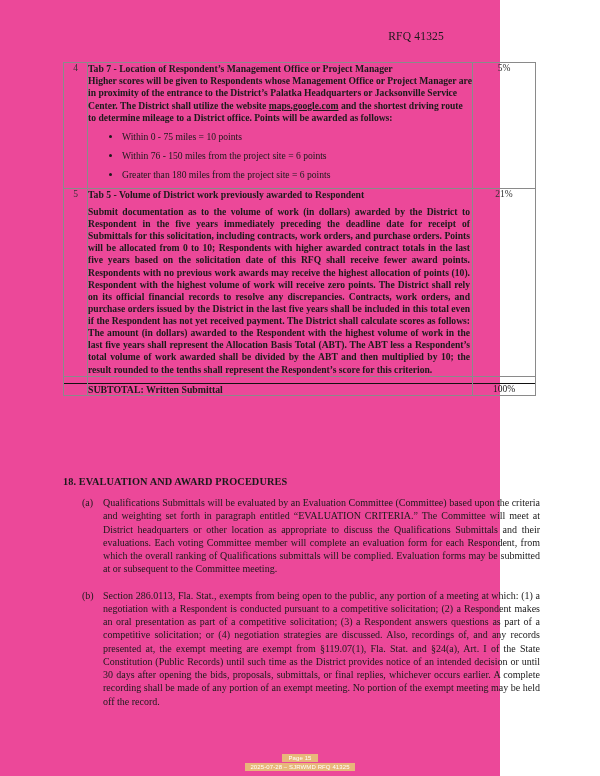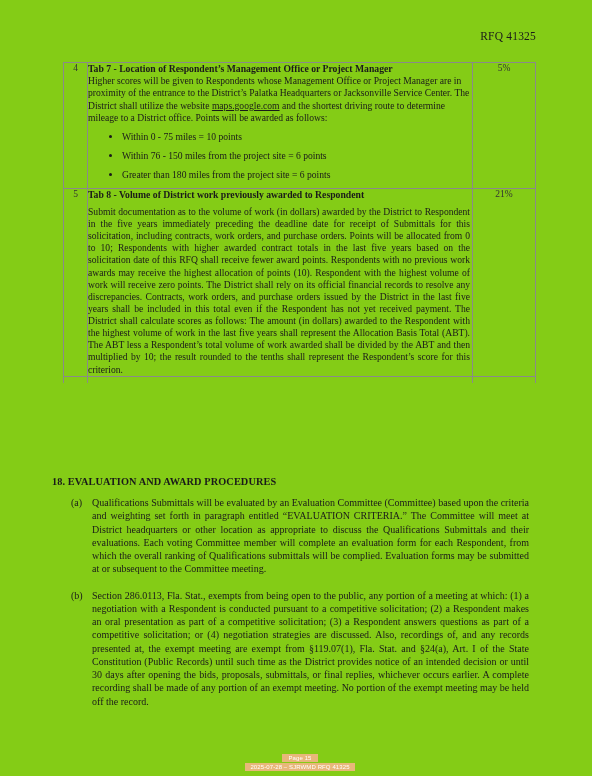--- a/index.html
+++ b/index.html
@@ -12,23 +12,23 @@
     height: 776px;
     position: relative;
     font-family: "Liberation Serif", "DejaVu Serif", serif;
     color: #1a1a1a;
     overflow: hidden;
   }
 
   .page {
     position: absolute;
     inset: 0;
-    width: 592px;
+    width: 500px;
     height: 776px;
-    background: #84cc16;
+    background: #ec4899;
   }
 
   
   .doc-header {
     position: absolute;
     top: 30px;
     right: 56px;
     font-size: 11.5px;
     letter-spacing: .2px;
     white-space: nowrap;
@@ -72,20 +72,21 @@
 
   .row-title {
     font-weight: bold;
     font-size: 9.7px;
     display: block;
     margin-bottom: 0px;
   }
   .row-body {
     display: block;
     text-align: left;
+    font-weight: bold;
   }
   .row-body.indent {
     margin-top: 5px;
     text-align: justify;
     text-justify: inter-word;
     padding-right: 2px;
   }
   .link-plain {
     text-decoration: underline;
     color: #1a1a1a;
@@ -119,21 +120,21 @@
     border-left: 1px solid #8a8a8a;
     border-right: 1px solid #8a8a8a;
     border-top: none;
     border-bottom: none;
     height: 6px;
   }
 
   
   .section {
     position: absolute;
-    left: 35px;
+    left: 46px;
     top: 476px;
     width: 494px;
   }
   .section-heading {
     font-weight: bold;
     font-size: 10.3px;
     letter-spacing: .1px;
     margin: 0 0 9px 17px;
   }
   .para {
@@ -221,32 +222,37 @@
             <li><span>Within 76 - 150 miles from the project site = </span><b>6 points</b></li>
             <li><span>Greater than 180 miles from the project site = </span><b>6 points</b></li>
           </ul>
         </td>
         <td class="cell-pct">5%</td>
       </tr>
 
       <tr>
         <td class="cell-num">5</td>
         <td class="cell-desc">
-          <span class="row-title">Tab 8 - Volume of District work previously awarded to Respondent</span>
+          <span class="row-title">Tab 5 - Volume of District work previously awarded to Respondent</span>
           <span class="row-body indent">Submit documentation as to the volume of work (in dollars) awarded by the District to Respondent in the five years immediately preceding the deadline date for receipt of Submittals for this solicitation, including contracts, work orders, and purchase orders. Points will be allocated from 0 to 10; Respondents with higher awarded contract totals in the last five years based on the solicitation date of this RFQ shall receive fewer award points. Respondents with no previous work awards may receive the highest allocation of points (10). Respondent with the highest volume of work will receive zero points. The District shall rely on its official financial records to resolve any discrepancies. Contracts, work orders, and purchase orders issued by the District in the last five years shall be included in this total even if the Respondent has not yet received payment. The District shall calculate scores as follows: The amount (in dollars) awarded to the Respondent with the highest volume of work in the last five years shall represent the Allocation Basis Total (ABT). The ABT less a Respondent’s total volume of work awarded shall be divided by the ABT and then multiplied by 10; the result rounded to the tenths shall represent the Respondent’s score for this criterion.</span>
         </td>
         <td class="cell-pct">21%</td>
       </tr>
 
       <tr class="spacer-row">
         <td></td>
         <td></td>
         <td></td>
       </tr>
 
+      <tr class="subtotal-row">
+        <td class="cell-num"></td>
+        <td class="cell-subtotal">SUBTOTAL: Written Submittal</td>
+        <td class="cell-subtotal-pct">100%</td>
+      </tr>
     </tbody>
   </table>
 
   <div class="section">
     <div class="section-heading">18. EVALUATION AND AWARD PROCEDURES</div>
 
     <div class="para">
       <span class="marker">(a)</span><span>Qualifications Submittals will be evaluated by an Evaluation Committee (Committee) based upon the criteria and weighting set forth in paragraph entitled “EVALUATION CRITERIA.” The Committee will meet at District headquarters or other location as appropriate to discuss the Qualifications Submittals and their evaluations. Each voting Committee member will complete an evaluation form for each Respondent, from which the overall ranking of Qualifications submittals will be complied. Evaluation forms may be submitted at or subsequent to the Committee meeting.</span>
     </div>
 

